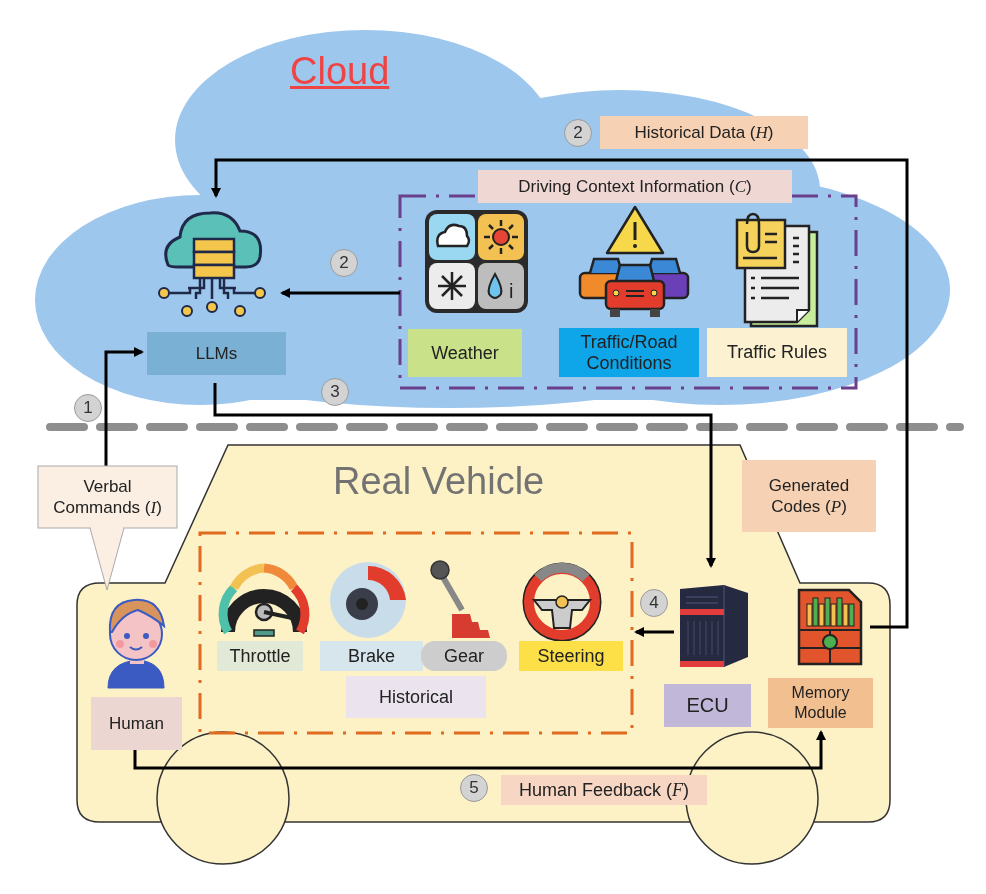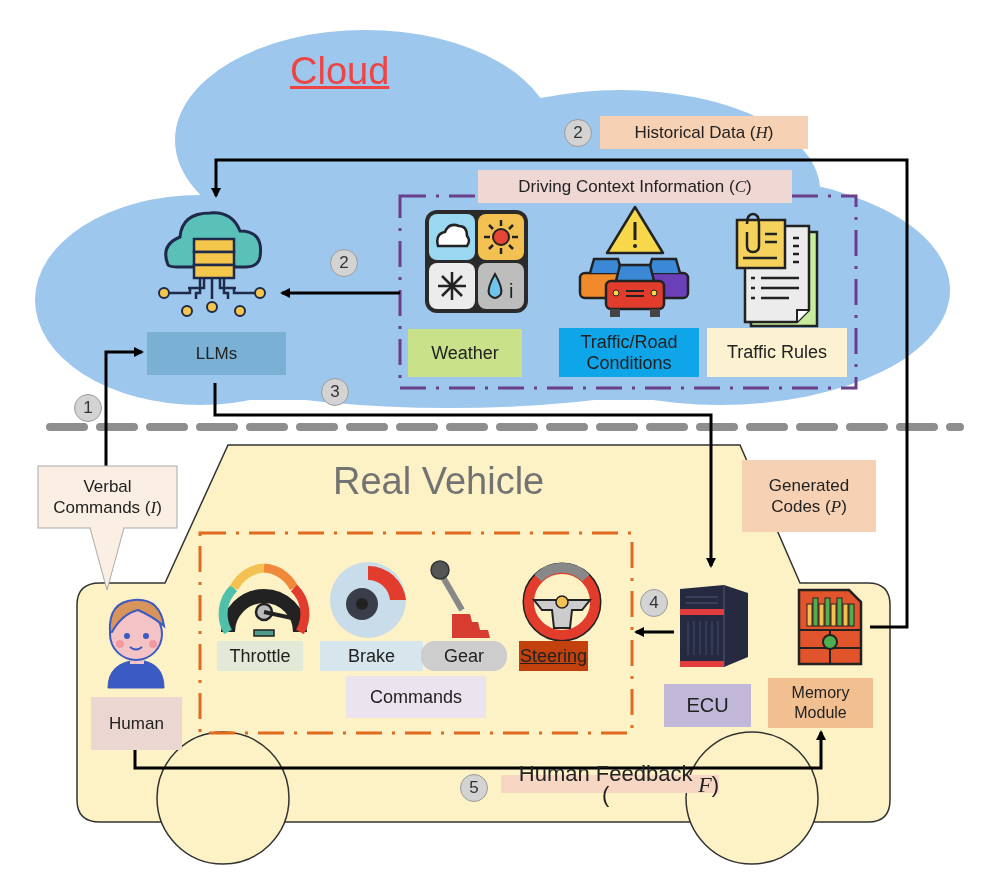--- a/index.html
+++ b/index.html
@@ -267,31 +267,31 @@
 <div class="lbl" style="left:742px; top:460px; width:134px; height:72px; background:#f6d1b3; flex-direction:column;">
   <span>Generated</span>
   <span><span>Codes (</span><span class="ital">P</span><span>)</span></span>
 </div>
 
 <div class="lbl" style="left:91px; top:697px; width:91px; height:53px; background:#ecd6d2;">Human</div>
 
 <div class="lbl" style="left:217px; top:641px; width:86px; height:30px; background:#e2e9d6; font-size:18px;">Throttle</div>
 <div class="lbl" style="left:320px; top:641px; width:103px; height:30px; background:#d6e6ec; font-size:18px;text-align:right;">Brake</div>
 <div class="lbl" style="left:421px; top:641px; width:86px; height:30px; background:#cdcdcd; font-size:18px;border-radius:14px;">Gear</div>
-<div class="lbl" style="left:519px; top:641px; width:69px; height:30px; background:#c2410c; font-size:18px;text-decoration:underline;">Steering</div>
-<div class="lbl" style="left:346px; top:676px; width:140px; height:42px; background:#ebe3ee; font-size:18px;">Commands</div>
+<div class="lbl" style="left:519px; top:641px; width:104px; height:30px; background:#fde047; font-size:18px;">Steering</div>
+<div class="lbl" style="left:346px; top:676px; width:140px; height:42px; background:#ebe3ee; font-size:18px;">Historical</div>
 
 <div class="lbl" style="left:664px; top:684px; width:87px; height:43px; background:#c1b8d9; font-size:20px;">ECU</div>
 
 <div class="lbl" style="left:768px; top:678px; width:105px; height:50px; background:#f2bf90; flex-direction:column; font-size:16px; line-height:20px;">
   <span>Memory</span>
   <span>Module</span>
 </div>
 
-<div class="lbl" style="left:501px; top:775px; width:206px; height:18px; background:#f7d7c4; font-size:22px;padding-left:12px;">
+<div class="lbl" style="left:501px; top:775px; width:206px; height:30px; background:#f7d7c4; font-size:18px;">
   <span>Human Feedback (</span>
     <span class="ital">F</span>
     <span>)</span>
 </div>
 
 <div class="badge" style="left:74px; top:394px;">1</div>
 <div class="badge" style="left:564px; top:119px;">2</div>
 <div class="badge" style="left:330px; top:249px;">2</div>
 <div class="badge" style="left:321px; top:378px;">3</div>
 <div class="badge" style="left:640px; top:589px;">4</div>

